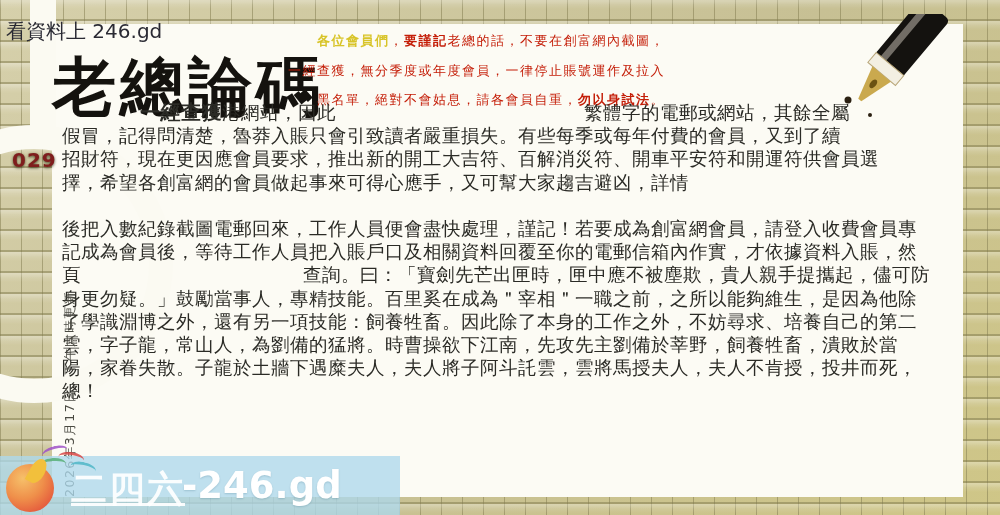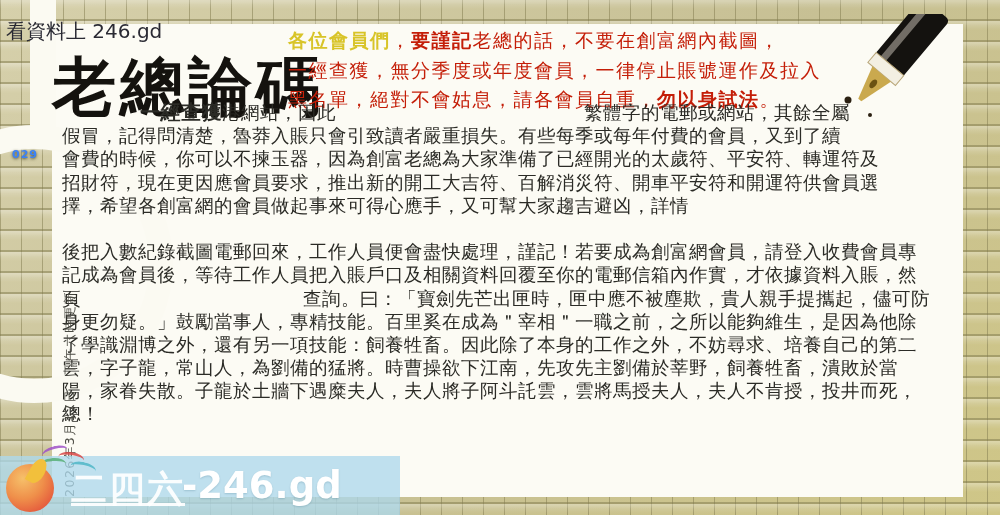--- a/index.html
+++ b/index.html
@@ -19,36 +19,36 @@
   
   .panel{position:absolute;left:52px;top:24px;width:911px;height:473px;
          background:#fcfbf4;z-index:1;}
 
   
   .deco-ring{position:absolute;left:-105px;top:125px;width:230px;height:230px;
              border:24px solid #fbfaf2;border-radius:50%;z-index:2;}
   .deco-bar{position:absolute;left:30px;top:0;width:26px;height:134px;
             background:#fbfaf2;z-index:2;}
 
-  .issue{position:absolute;left:12px;top:148px;z-index:3;color:#3b82f6;
-         font-size:11px;font-weight:bold;letter-spacing:1px;
+  .issue{position:absolute;left:12px;top:148px;z-index:3;color:#7f1d1d;
+         font-size:20px;font-weight:bold;letter-spacing:1px;
          text-shadow:0 1px 3px rgba(50,50,20,.85);}
 
   .corner-note{position:absolute;left:6px;top:18px;z-index:3;
                font-size:20px;color:#2a2a33;}
 
   .title{position:absolute;left:52px;top:20px;z-index:3;
          font-family:Liberation Sans, sans-serif;
          font-size:64px;font-weight:bold;color:#14120e;letter-spacing:4px;
          white-space:nowrap;margin-top:24px;}
 
   
   .notice{position:absolute;left:288px;top:26px;z-index:3;
           font-family:"DejaVu Serif","Liberation Serif",serif;
-          font-size:19px;color:#c41e08;letter-spacing:1.5px;}
+          font-size:13px;color:#c41e08;letter-spacing:1.5px;text-align:right;}
   .notice .tline{height:29.5px;line-height:29.5px;white-space:nowrap;}
   .notice .rbold{font-weight:bold;}
   .notice .yellow{color:#d8c428;font-weight:bold;}
 
   
   .article{position:absolute;left:62px;top:101px;width:898px;z-index:3;
            font-family:"DejaVu Serif","Liberation Serif",serif;
            font-size:18.5px;color:#2b2b26;letter-spacing:.5px;}
   .article .tline{height:23.2px;line-height:23.2px;white-space:nowrap;}
   .article .lead{font-weight:bold;font-size:20px;}
@@ -96,21 +96,20 @@
 
 <div class="notice" id="notice">
     <div class="tline"><span class="yellow">各位會員們</span><span>，</span><span class="rbold">要謹記</span><span>老總的話，不要在創富網內截圖，</span></div>
     <div class="tline"><span>一經查獲，無分季度或年度會員，一律停止賬號運作及拉入</span></div>
     <div class="tline"><span>黑名單，絕對不會姑息，請各會員自重，</span><span class="rbold">勿以身試法</span><span>。</span></div>
   </div>
 
 <div class="article" id="article">
     <div class="tline"><span class="gap" style="width: 78px;"></span><span class="lead">一經查獲</span><span>港網站，因此</span><span class="gap" style="width: 248px;"></span><span>繁體字的電郵或網站，其餘全屬</span></div>
     <div class="tline"><span>假冒，記得問清楚，魯莽入賬只會引致讀者嚴重損失。有些每季或每年付費的會員，又到了續</span></div>
-    <div class="tline"><span>會費的時候，你可以不揀玉器，因為創富老總為大家準備了已經開光的太歲符、平安符、轉運符及</span></div>
     <div class="tline"><span>招財符，現在更因應會員要求，推出新的開工大吉符、百解消災符、開車平安符和開運符供會員選</span></div>
     <div class="tline"><span>擇，希望各創富網的會員做起事來可得心應手，又可幫大家趨吉避凶，詳情</span></div>
     <div class="tline"><span class="gap" style="width: 40px;"></span></div>
     <div class="tline"><span>後把入數紀錄截圖電郵回來，工作人員便會盡快處理，謹記！若要成為創富網會員，請登入收費會員專</span></div>
     <div class="tline"><span>記成為會員後，等待工作人員把入賬戶口及相關資料回覆至你的電郵信箱內作實，才依據資料入賬，然</span></div>
     <div class="tline"><span>頁</span><span class="gap" style="width: 222px;"></span><span>查詢。曰：「寶劍先芒出匣時，匣中應不被塵欺，貴人親手提攜起，儘可防</span></div>
     <div class="tline"><span>身更勿疑。」鼓勵當事人，專精技能。百里奚在成為＂宰相＂一職之前，之所以能夠維生，是因為他除</span></div>
     <div class="tline"><span>了學識淵博之外，還有另一項技能：飼養牲畜。因此除了本身的工作之外，不妨尋求、培養自己的第二</span></div>
     <div class="tline"><span>雲，字子龍，常山人，為劉備的猛將。時曹操欲下江南，先攻先主劉備於莘野，飼養牲畜，潰敗於當</span></div>
     <div class="tline"><span>陽，家眷失散。子龍於土牆下遇糜夫人，夫人將子阿斗託雲，雲將馬授夫人，夫人不肯授，投井而死，</span></div>

